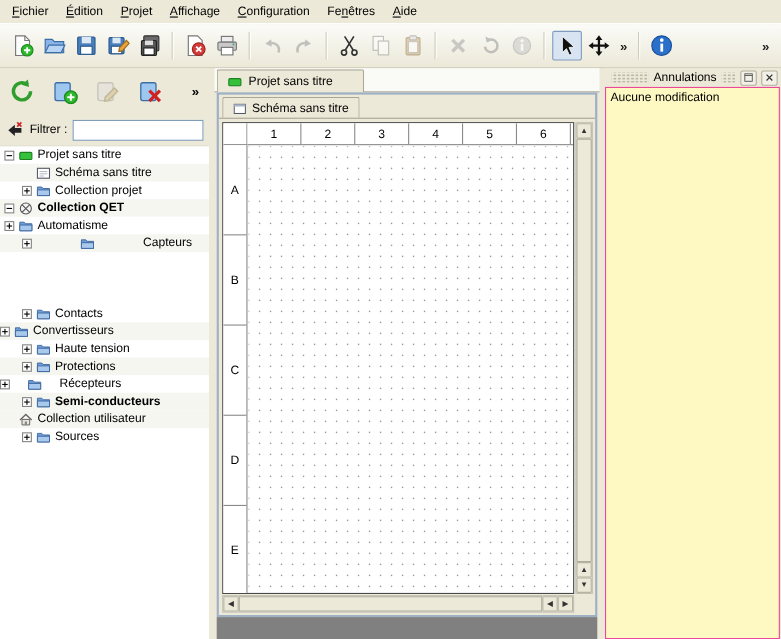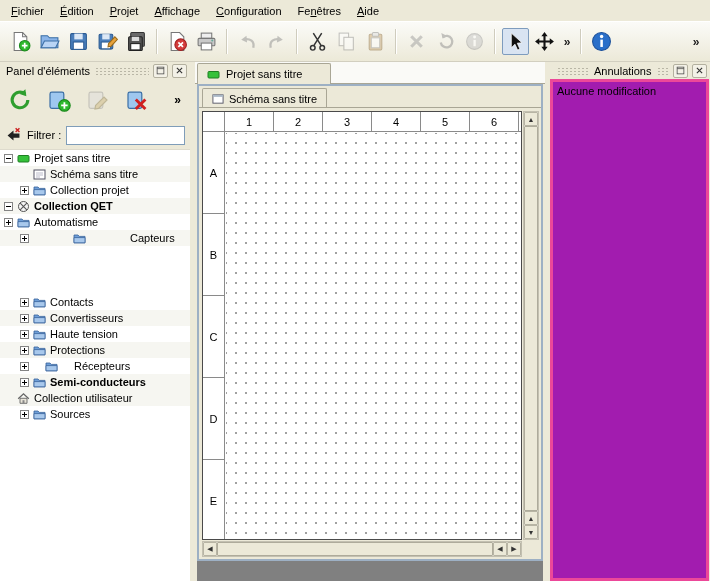--- a/index.html
+++ b/index.html
@@ -76,21 +76,21 @@
   .vscroll{position:absolute;top:3px;right:2px;bottom:19px;width:16px;display:flex;flex-direction:column;background:#f1efe6;border:1px solid #c3c0b1;padding:0}
   .hscroll{position:absolute;left:3px;bottom:2px;right:19px;height:16px;display:flex;background:#f1efe6;border:1px solid #c3c0b1}
   .sbtn{display:flex;align-items:center;justify-content:center;font-size:7px;color:#333;background:#ece9d8;border:1px solid #b7b4a4;border-radius:1px}
   .vscroll .sbtn{height:14px;min-height:14px}
   .hscroll .sbtn{width:14px;min-width:14px}
   .strack{flex:1;position:relative}
   .sthumb{position:absolute;left:0;right:0;top:0;bottom:0;background:#ece9d8;border:1px solid #aeab9b;border-radius:1px}
 
   .mdi-rest{height:20px;background:#808080;margin:0 2px}
 
-  .undo-panel{flex:1;background:#a21caf;border:3px solid #ec4899;margin:0 1px 0 0;padding:3px 4px}
+  .undo-panel{flex:1;background:#fef9c3;border:1px solid #ec4899;margin:0 1px 0 0;padding:3px 4px}
 </style>
 </head>
 <body>
 
 <div class="app">
 
   <div class="menubar">
       <div class="menu-item"><u>F</u>ichier</div>
       <div class="menu-item"><u>É</u>dition</div>
       <div class="menu-item"><u>P</u>rojet</div>
@@ -264,35 +264,20 @@
           </svg>
         </span>
       </div>
       <div class="tspacer"></div>
       <div class="tbtn chev">»</div>
     </div>
 
   <div class="workspace">
 
     <div class="left-dock">
-      <div class="dock-title">
-        <span class="title">Panel d'éléments</span>
-        <span class="grip"></span>
-        <span class="dock-btn">
-            <svg viewBox="0 0 12 12">
-              <rect x="1.5" y="1.5" width="9" height="9" fill="none" stroke="#444"></rect>
-              <path d="M1.5 3.5h9" stroke="#444"></path>
-            </svg>
-          </span>
-        <span class="dock-btn">
-            <svg viewBox="0 0 12 12">
-              <path d="M2.5 2.5 L9.5 9.5 M9.5 2.5 L2.5 9.5" stroke="#333" stroke-width="1.5"></path>
-            </svg>
-          </span>
-      </div>
       <div class="dock-toolbar">
 
         <div class="dbtn">
             <span class="icon">
               <svg viewBox="0 0 20 20">
                 <path d="M16.5 10a6.5 6.5 0 1 1-2.2-4.9" fill="none" stroke="#2f9e2f" stroke-width="2.6"></path>
                 <path d="M14.5 1 L15.3 6.8 L9.8 5z" fill="#2f9e2f"></path>
               </svg>
             </span>
           </div>
@@ -412,60 +397,60 @@
               <i class="v"></i>
             </span>
             <span class="icon ticon">
               <svg viewBox="0 0 13 13">
                 <path d="M1 3 h4 l1.3 1.4 H12 V10.8 H1z" fill="#6f9fd8" stroke="#39639c" stroke-width="0.8"></path>
                 <path d="M1 5.6 h11 v5.2 H1z" fill="#a8c8ec" stroke="#39639c" stroke-width="0.8"></path>
               </svg>
             </span>
             <span class="tlabel">Contacts</span>
           </div>
+          <div class="trow alt" style="">
+            <span class="exp">
+              <i class="h"></i>
+              <i class="v"></i>
+            </span>
+            <span class="icon ticon">
+              <svg viewBox="0 0 13 13">
+                <path d="M1 3 h4 l1.3 1.4 H12 V10.8 H1z" fill="#6f9fd8" stroke="#39639c" stroke-width="0.8"></path>
+                <path d="M1 5.6 h11 v5.2 H1z" fill="#a8c8ec" stroke="#39639c" stroke-width="0.8"></path>
+              </svg>
+            </span>
+            <span class="tlabel">Convertisseurs</span>
+          </div>
+          <div class="trow" style="padding-left: 20px;">
+            <span class="exp">
+              <i class="h"></i>
+              <i class="v"></i>
+            </span>
+            <span class="icon ticon">
+              <svg viewBox="0 0 13 13">
+                <path d="M1 3 h4 l1.3 1.4 H12 V10.8 H1z" fill="#6f9fd8" stroke="#39639c" stroke-width="0.8"></path>
+                <path d="M1 5.6 h11 v5.2 H1z" fill="#a8c8ec" stroke="#39639c" stroke-width="0.8"></path>
+              </svg>
+            </span>
+            <span class="tlabel">Haute tension</span>
+          </div>
           <div class="trow alt" style="padding-left: 20px;">
             <span class="exp">
               <i class="h"></i>
               <i class="v"></i>
             </span>
             <span class="icon ticon">
               <svg viewBox="0 0 13 13">
                 <path d="M1 3 h4 l1.3 1.4 H12 V10.8 H1z" fill="#6f9fd8" stroke="#39639c" stroke-width="0.8"></path>
                 <path d="M1 5.6 h11 v5.2 H1z" fill="#a8c8ec" stroke="#39639c" stroke-width="0.8"></path>
               </svg>
             </span>
-            <span class="tlabel">Convertisseurs</span>
-          </div>
-          <div class="trow" style="padding-left: 20px;">
-            <span class="exp">
-              <i class="h"></i>
-              <i class="v"></i>
-            </span>
-            <span class="icon ticon">
-              <svg viewBox="0 0 13 13">
-                <path d="M1 3 h4 l1.3 1.4 H12 V10.8 H1z" fill="#6f9fd8" stroke="#39639c" stroke-width="0.8"></path>
-                <path d="M1 5.6 h11 v5.2 H1z" fill="#a8c8ec" stroke="#39639c" stroke-width="0.8"></path>
-              </svg>
-            </span>
-            <span class="tlabel">Haute tension</span>
-          </div>
-          <div class="trow alt" style="padding-left: 20px;">
-            <span class="exp">
-              <i class="h"></i>
-              <i class="v"></i>
-            </span>
-            <span class="icon ticon">
-              <svg viewBox="0 0 13 13">
-                <path d="M1 3 h4 l1.3 1.4 H12 V10.8 H1z" fill="#6f9fd8" stroke="#39639c" stroke-width="0.8"></path>
-                <path d="M1 5.6 h11 v5.2 H1z" fill="#a8c8ec" stroke="#39639c" stroke-width="0.8"></path>
-              </svg>
-            </span>
             <span class="tlabel">Protections</span>
           </div>
-          <div class="trow" style="padding-left: 20px; gap: 12px;">
+          <div class="trow" style=" gap: 12px;">
             <span class="exp">
               <i class="h"></i>
               <i class="v"></i>
             </span>
             <span class="icon ticon">
               <svg viewBox="0 0 13 13">
                 <path d="M1 3 h4 l1.3 1.4 H12 V10.8 H1z" fill="#6f9fd8" stroke="#39639c" stroke-width="0.8"></path>
                 <path d="M1 5.6 h11 v5.2 H1z" fill="#a8c8ec" stroke="#39639c" stroke-width="0.8"></path>
               </svg>
             </span>

